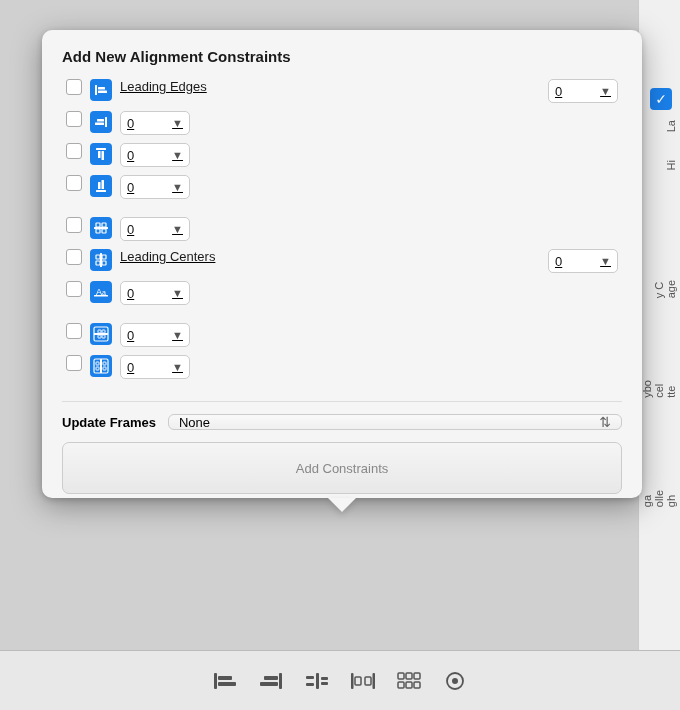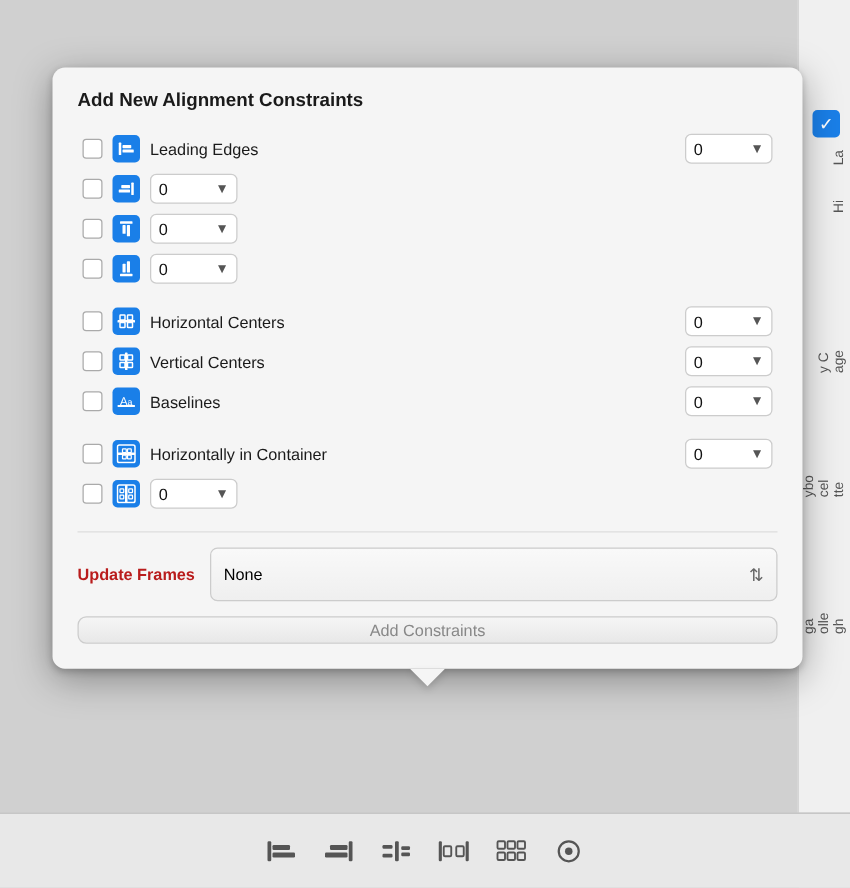--- a/index.html
+++ b/index.html
@@ -60,27 +60,27 @@
       display: flex;
       align-items: center;
       justify-content: center;
       color: white;
       font-size: 14px;
     }
 
     
     .popup {
       position: absolute;
-      top: 54px;
+      top: 30px;
       left: 42px;
       width: 600px;
       background: #f5f5f5;
       border-radius: 10px;
       box-shadow: 0 8px 30px rgba(0,0,0,0.35), 0 2px 6px rgba(0,0,0,0.2);
-      padding: 18px 20px 20px;
+      padding: 18px 20px 4px;
     }
 
     
     .popup::after {
       content: '';
       position: absolute;
       bottom: -14px;
       left: 50%;
       transform: translateX(-50%);
       border-left: 14px solid transparent;
@@ -91,23 +91,23 @@
 
     .popup-title {
       font-size: 15px;
       font-weight: 700;
       color: #1a1a1a;
       margin-bottom: 14px;
     }
 
     .constraint-row {
       display: flex;
-      align-items: center;
       height: 32px;
       padding: 0 4px;
+      text-decoration: underline;
     }
 
     .constraint-row + .constraint-row {
       
     }
 
     .separator {
       height: 10px;
     }
 
@@ -173,46 +173,46 @@
       align-items: center;
       margin-top: 14px;
       padding-top: 12px;
       border-top: 1px solid #ddd;
       gap: 12px;
     }
 
     .update-frames-label {
       font-size: 13px;
       font-weight: 600;
-      color: #b91c1c;
+      color: #000000;
       white-space: nowrap;
     }
 
     .frames-dropdown {
       flex: 1;
-      height: 43px;
+      height: 16px;
       background: linear-gradient(to bottom, #f9f9f9, #efefef);
       border: 1px solid #ccc;
       border-radius: 6px;
       display: flex;
       align-items: center;
       justify-content: space-between;
       padding: 0 10px;
       font-size: 13px;
       cursor: pointer;
     }
 
     .frames-dropdown .arrows {
       color: #666;
       font-size: 14px;
     }
 
     .add-btn {
       width: 100%;
-      height: 22px;
+      height: 52px;
       margin-top: 12px;
       background: linear-gradient(to bottom, #f5f5f5, #e8e8e8);
       border: 1px solid #ccc;
       border-radius: 7px;
       font-size: 13px;
       color: #888;
       display: flex;
       align-items: center;
       justify-content: center;
       cursor: not-allowed;
@@ -304,76 +304,73 @@
     <div class="checkbox"></div>
     <div class="constraint-icon">
       <svg viewBox="0 0 16 16" fill="white">
         <rect x="1" y="7" width="14" height="2" rx="0.5"></rect>
         <rect x="3" y="3" width="4" height="4" rx="0.5" fill="none" stroke="white" stroke-width="1.2"></rect>
         <rect x="9" y="3" width="4" height="4" rx="0.5" fill="none" stroke="white" stroke-width="1.2"></rect>
         <rect x="3" y="9" width="4" height="4" rx="0.5" fill="none" stroke="white" stroke-width="1.2"></rect>
         <rect x="9" y="9" width="4" height="4" rx="0.5" fill="none" stroke="white" stroke-width="1.2"></rect>
       </svg>
     </div>
-    <span class="constraint-label">Horizontal Centers</span>
     <div class="value-dropdown">
       <span>0</span>
       <span class="arrow">▼</span>
     </div>
   </div>
 
   <div class="constraint-row">
     <div class="checkbox"></div>
     <div class="constraint-icon">
       <svg viewBox="0 0 16 16" fill="white">
         <rect x="7" y="1" width="2" height="14" rx="0.5"></rect>
         <rect x="3" y="3" width="4" height="4" rx="0.5" fill="none" stroke="white" stroke-width="1.2"></rect>
         <rect x="9" y="3" width="4" height="4" rx="0.5" fill="none" stroke="white" stroke-width="1.2"></rect>
         <rect x="3" y="9" width="4" height="4" rx="0.5" fill="none" stroke="white" stroke-width="1.2"></rect>
         <rect x="9" y="9" width="4" height="4" rx="0.5" fill="none" stroke="white" stroke-width="1.2"></rect>
       </svg>
     </div>
-    <span class="constraint-label">Vertical Centers</span>
+    <span class="constraint-label">Leading Centers</span>
     <div class="value-dropdown">
       <span>0</span>
       <span class="arrow">▼</span>
     </div>
   </div>
 
   <div class="constraint-row">
     <div class="checkbox"></div>
     <div class="constraint-icon">
       <svg viewBox="0 0 16 16" fill="white">
         <rect x="1" y="11" width="14" height="1.5" rx="0.5"></rect>
         <text x="3" y="11" font-size="9" fill="white" font-family="sans-serif">A</text>
         <text x="9" y="11" font-size="7" fill="white" font-family="sans-serif">a</text>
       </svg>
     </div>
-    <span class="constraint-label">Baselines</span>
     <div class="value-dropdown">
       <span>0</span>
       <span class="arrow">▼</span>
     </div>
   </div>
 
   <div class="separator"></div>
 
   <div class="constraint-row">
     <div class="checkbox"></div>
     <div class="constraint-icon">
       <svg viewBox="0 0 16 16" fill="white">
         <rect x="1" y="1" width="14" height="14" rx="1.5" fill="none" stroke="white" stroke-width="1.2"></rect>
         <rect x="1" y="7" width="14" height="2" rx="0.5"></rect>
         <rect x="5" y="4" width="3" height="3" rx="0.5" fill="none" stroke="white" stroke-width="1"></rect>
         <rect x="9" y="4" width="3" height="3" rx="0.5" fill="none" stroke="white" stroke-width="1"></rect>
         <rect x="5" y="9" width="3" height="3" rx="0.5" fill="none" stroke="white" stroke-width="1"></rect>
         <rect x="9" y="9" width="3" height="3" rx="0.5" fill="none" stroke="white" stroke-width="1"></rect>
       </svg>
     </div>
-    <span class="constraint-label">Horizontally in Container</span>
     <div class="value-dropdown">
       <span>0</span>
       <span class="arrow">▼</span>
     </div>
   </div>
 
   <div class="constraint-row">
     <div class="checkbox"></div>
     <div class="constraint-icon">
       <svg viewBox="0 0 16 16" fill="white">

